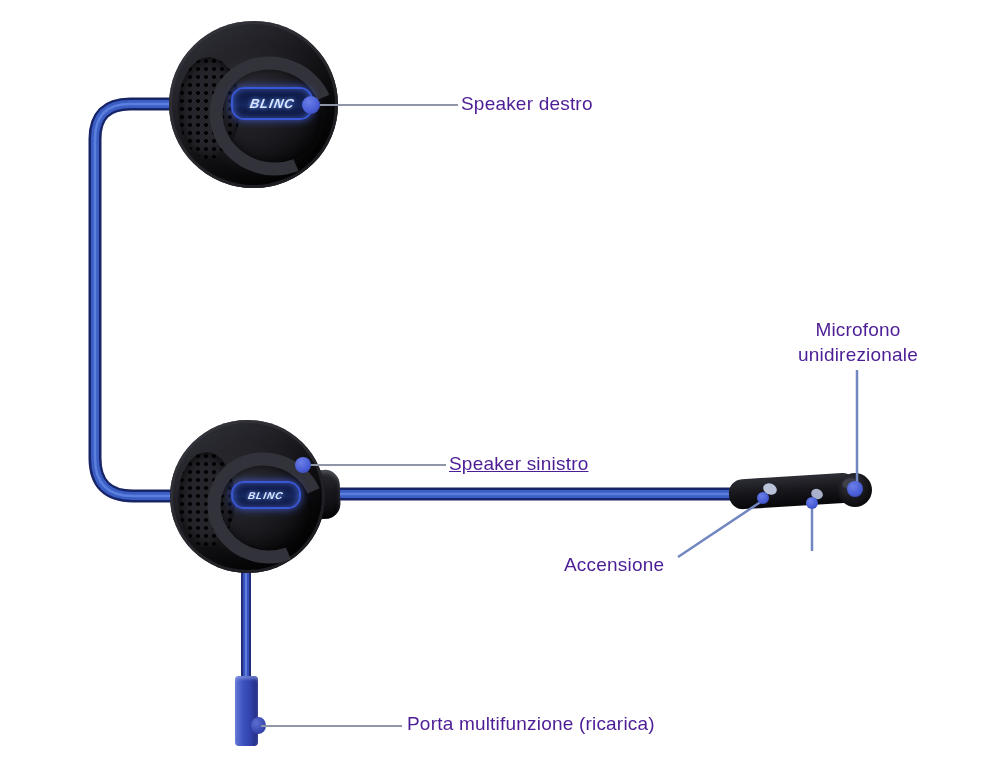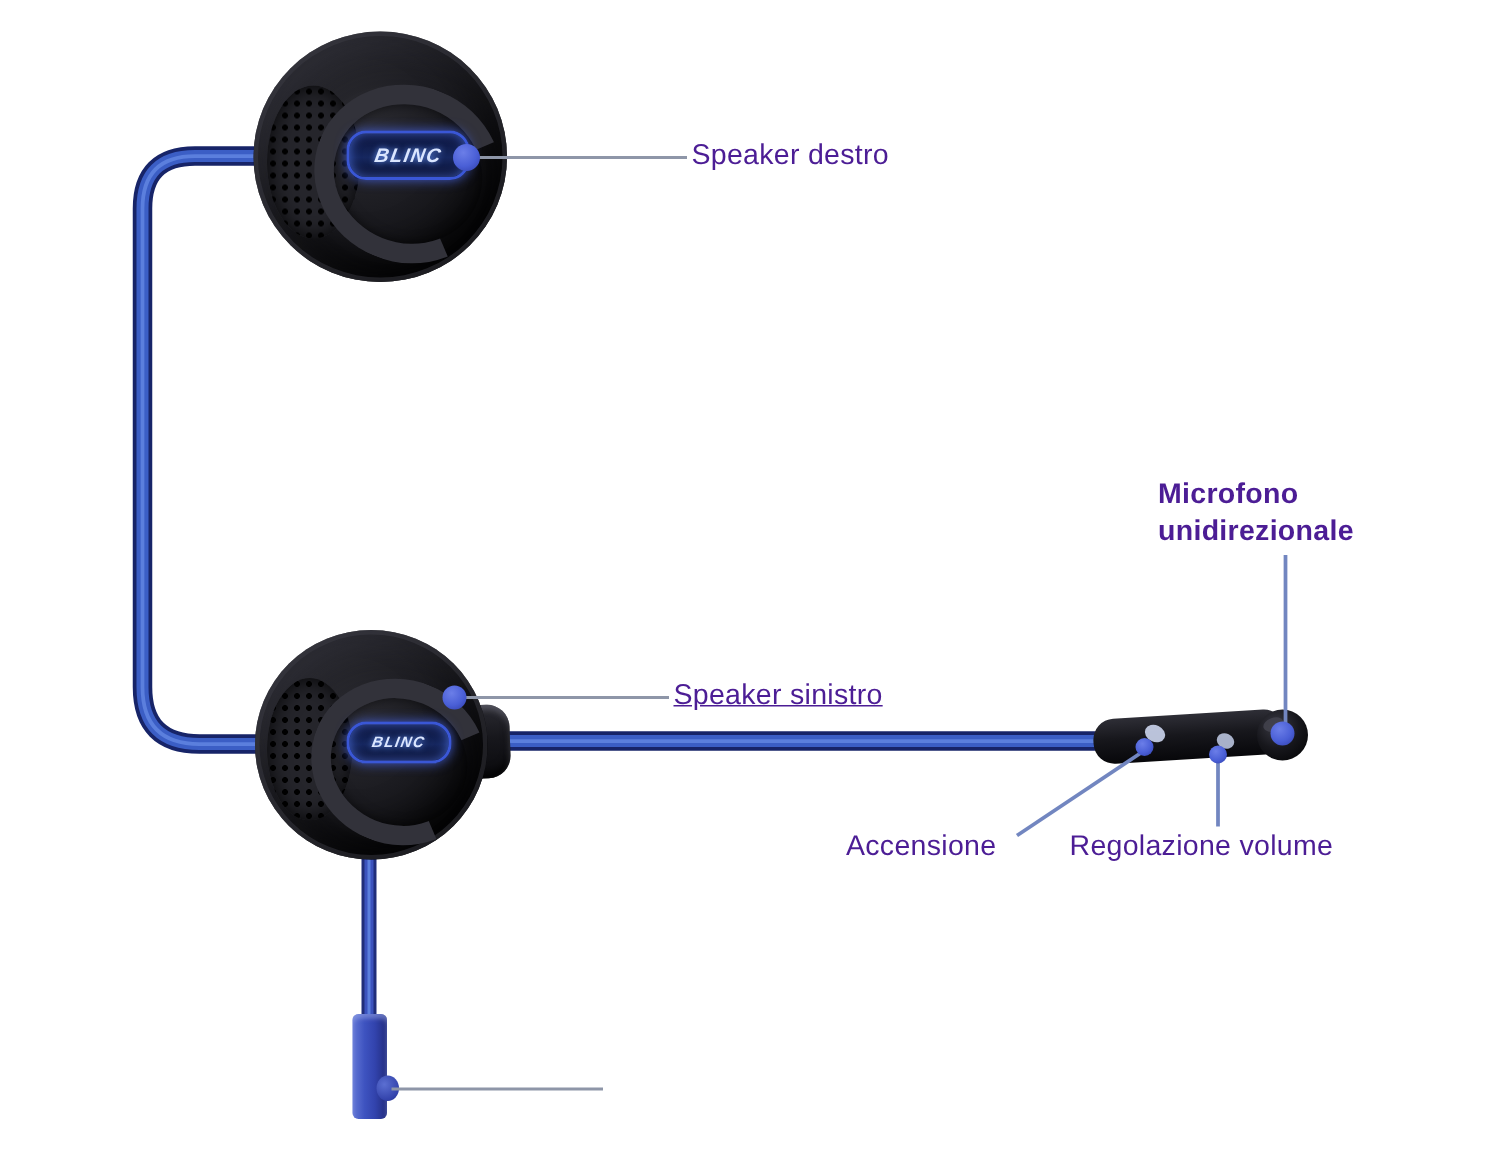--- a/index.html
+++ b/index.html
@@ -75,21 +75,21 @@
   }
   .dot.d18{width:18px;height:18px;}
   .dot.d16{width:16px;height:16px;}
   .dot.d12{width:12px;height:12px;}
 
   
   .lbl{
     position:absolute; font-size:19px; color:#4c1d95; white-space:nowrap;
     letter-spacing:.2px;
   }
-  .lbl.center{white-space:normal; line-height:1.33;font-weight:bold;}
+  .lbl.center{white-space:normal; text-align:center; line-height:1.33;}
 </style>
 </head>
 <body>
 
 <div id="canvas">
 
   <svg class="layer" width="1000" height="780">
     <defs>
       <radialGradient id="micGrad" cx="38%" cy="32%" r="80%">
         <stop offset="0%" stop-color="#3a3a44"></stop>
@@ -167,15 +167,15 @@
   <div class="dot d12" style="left:806px; top:497px;"></div>
 
   <div class="lbl" style="left:461px; top:93px;">Speaker destro</div>
 
   <div class="lbl" style="left:449px; top:453px;text-decoration:underline;">Speaker sinistro</div>
 
   <div class="lbl center" style="left:772px; top:317px; width:172px;">Microfono unidirezionale</div>
 
   <div class="lbl" style="left:564px; top:554px;text-align:center;">Accensione</div>
 
-  <div class="lbl" style="left:713px; top:554px;">Regolazione volume</div>
 
+  <div class="lbl" style="left:407px; top:713px;">Porta multifunzione (ricarica)</div>
 </div>
 
 </body></html>

